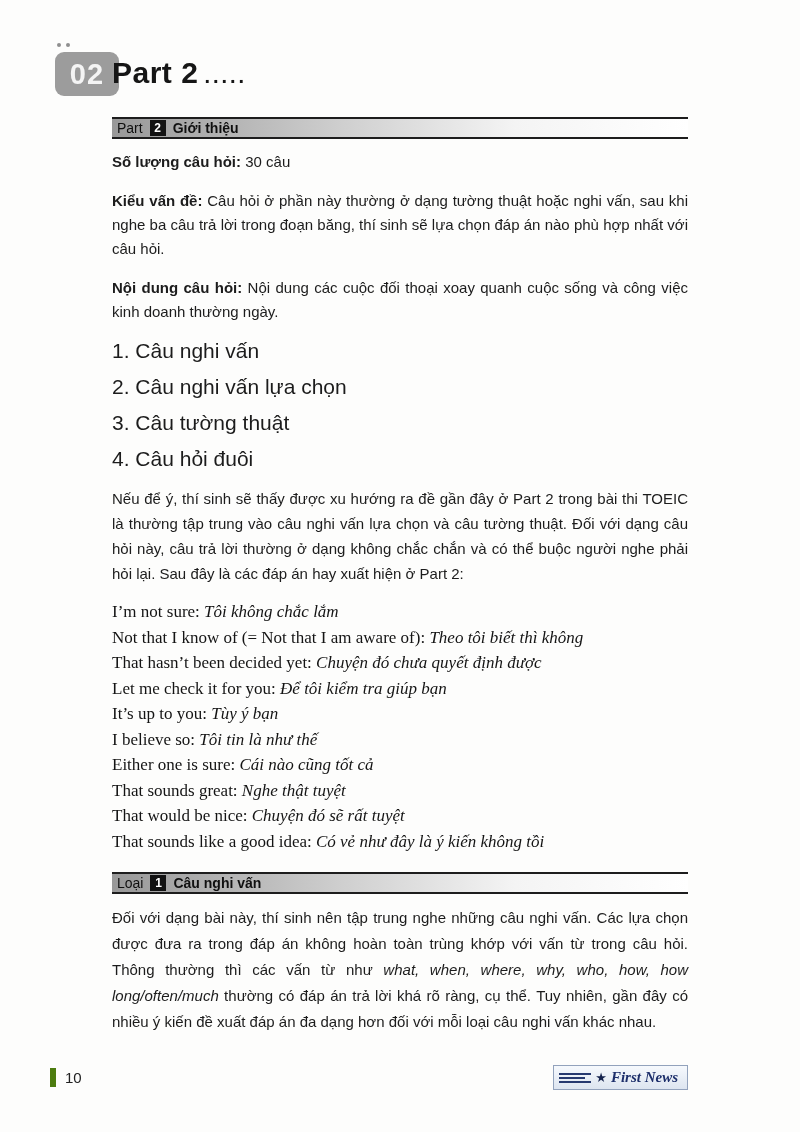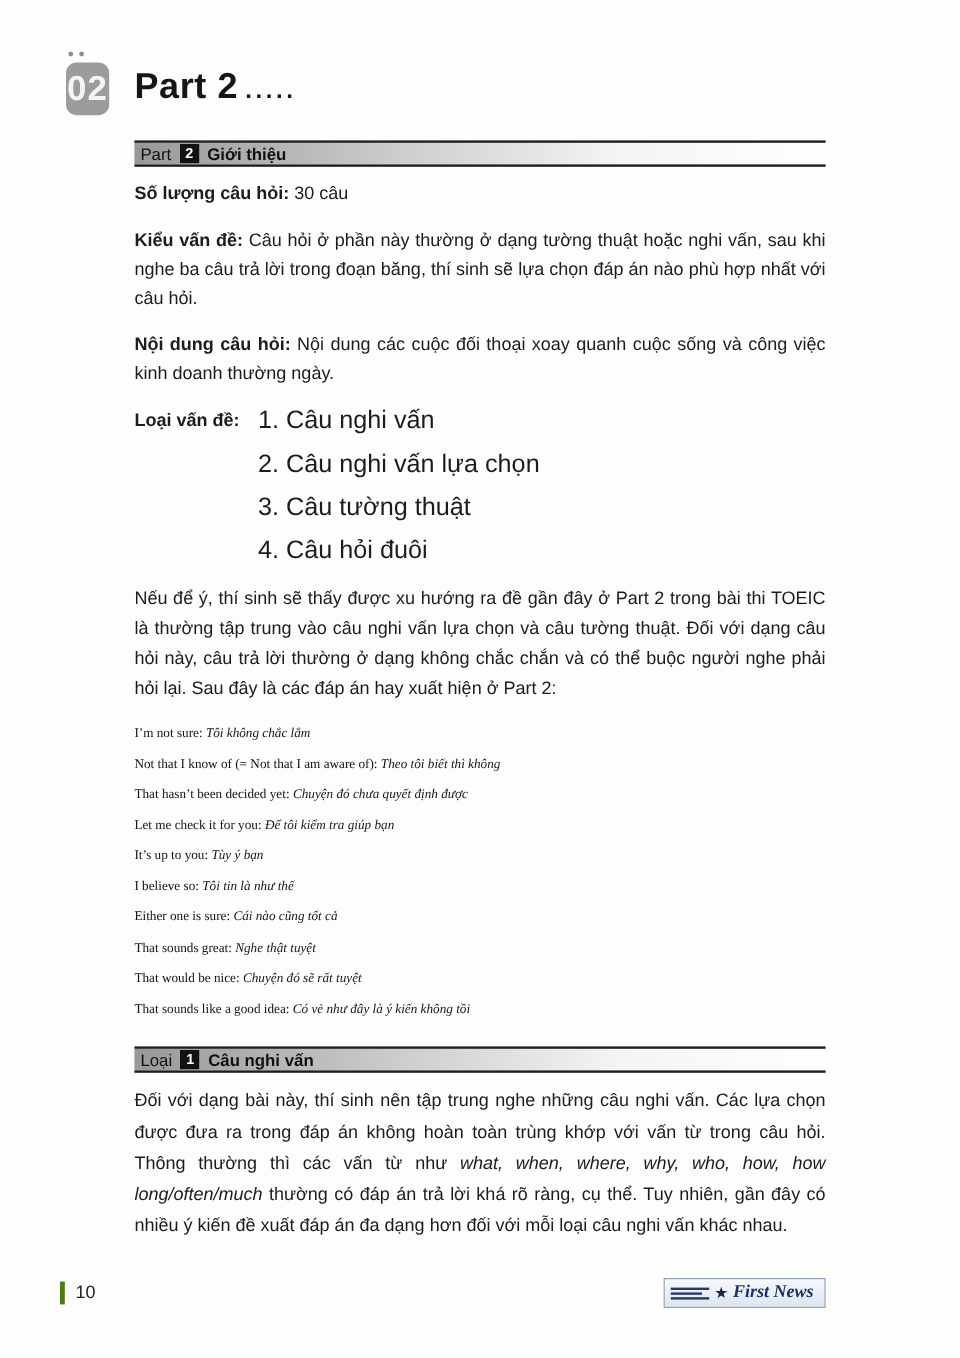--- a/index.html
+++ b/index.html
@@ -6,21 +6,21 @@
   html,body { background:#e9e9e7; }
   .page {
     position:relative; width:800px; height:1132px; margin:0 auto;
     background:#fdfdfc; color:#1c1c1c; overflow:hidden;
     font-family:"Liberation Sans", sans-serif;
   }
   
   .dots-above { position:absolute; left:57px; top:43px; display:flex; gap:5px; }
   .dots-above i { width:4px; height:4px; background:#8f8f8f; border-radius:50%; display:block; }
   .badge {
-    position:absolute; left:55px; top:52px; width:36px; height:44px;
+    position:absolute; left:55px; top:52px; width:64px; height:44px;
     background:#9c9c9c; border-radius:9px; color:#f4f4f4;
     display:flex; align-items:center; justify-content:center;
     font-size:29px; font-weight:bold; letter-spacing:1px;
   }
   .page-title {
     position:absolute; left:112px; top:56px;
     font-size:30px; font-weight:bold; color:#161616; letter-spacing:.5px;
   }
   .title-dots { font-size:20px; letter-spacing:3px; font-weight:900; margin-left:6px; }
 
@@ -44,32 +44,32 @@
   .lbl { font-weight:bold; }
 
   .types-row { display:flex; margin:4px 0 16px; }
   .types-label { font-weight:bold; font-size:15px; line-height:23px; width:103px; flex-shrink:0; }
   .type-item { font-size:21px; line-height:23px; margin-bottom:13px; }
   .type-item:last-child { margin-bottom:0; }
 
   .lead-para { font-size:15px; line-height:25px; text-align:justify; margin-bottom:13px; }
 
   .expr-list { font-family:"Liberation Serif", serif; margin:2px 0 18px; }
-  .expr-line { font-size:11px; line-height:25.5px; color:#141414; }
+  .expr-line { font-size:17px; line-height:25.5px; color:#141414; }
   .expr-vi { font-style:italic; }
 
   .para2 { font-size:15px; line-height:26px; text-align:justify; margin-top:2px; }
   .it { font-style:italic; }
 
   
   .footer {
     position:absolute; left:50px; right:112px; bottom:42px;
     display:flex; justify-content:space-between; align-items:center;
   }
-  .page-num { border-left:4px solid #4d7c0f; padding:1px 0 1px 9px; font-size:15px; color:#222; }
+  .page-num { border-left:6px solid #4d7c0f; padding:1px 0 1px 9px; font-size:15px; color:#222; }
   .logo {
     display:flex; align-items:center; gap:4px;
     border:1px solid #92a2bc; padding:3px 9px 3px 5px;
     background:linear-gradient(to bottom,#f6f9fd,#dde5f0);
   }
   .logo-lines { display:flex; flex-direction:column; gap:2px; width:32px; }
   .logo-lines i { height:2px; background:#26396f; display:block; }
   .logo-lines i:nth-child(2) { width:80%; }
   .logo-star { color:#14224d; font-size:13px; line-height:1; }
   .logo-text {
@@ -101,21 +101,20 @@
       <span class="bar-title">Giới thiệu</span>
     </div>
 
     <p class="para"><span class="lbl">Số lượng câu hỏi:</span><span> 30 câu</span></p>
 
     <p class="para"><span class="lbl">Kiểu vấn đề:</span><span> Câu hỏi ở phần này thường ở dạng tường thuật hoặc nghi vấn, sau khi nghe ba câu trả lời trong đoạn băng, thí sinh sẽ lựa chọn đáp án nào phù hợp nhất với câu hỏi.</span></p>
 
     <p class="para"><span class="lbl">Nội dung câu hỏi:</span><span> Nội dung các cuộc đối thoại xoay quanh cuộc sống và công việc kinh doanh thường ngày.</span></p>
 
     <div class="types-row">
-      <div class="types-label">Loại vấn đề:</div>
       <div class="types-list">
           <div class="type-item">1. Câu nghi vấn</div>
           <div class="type-item">2. Câu nghi vấn lựa chọn</div>
           <div class="type-item">3. Câu tường thuật</div>
           <div class="type-item">4. Câu hỏi đuôi</div>
         </div>
     </div>
 
     <p class="lead-para">Nếu để ý, thí sinh sẽ thấy được xu hướng ra đề gần đây ở Part 2 trong bài thi TOEIC là thường tập trung vào câu nghi vấn lựa chọn và câu tường thuật. Đối với dạng câu hỏi này, câu trả lời thường ở dạng không chắc chắn và có thể buộc người nghe phải hỏi lại. Sau đây là các đáp án hay xuất hiện ở Part 2:</p>
 

